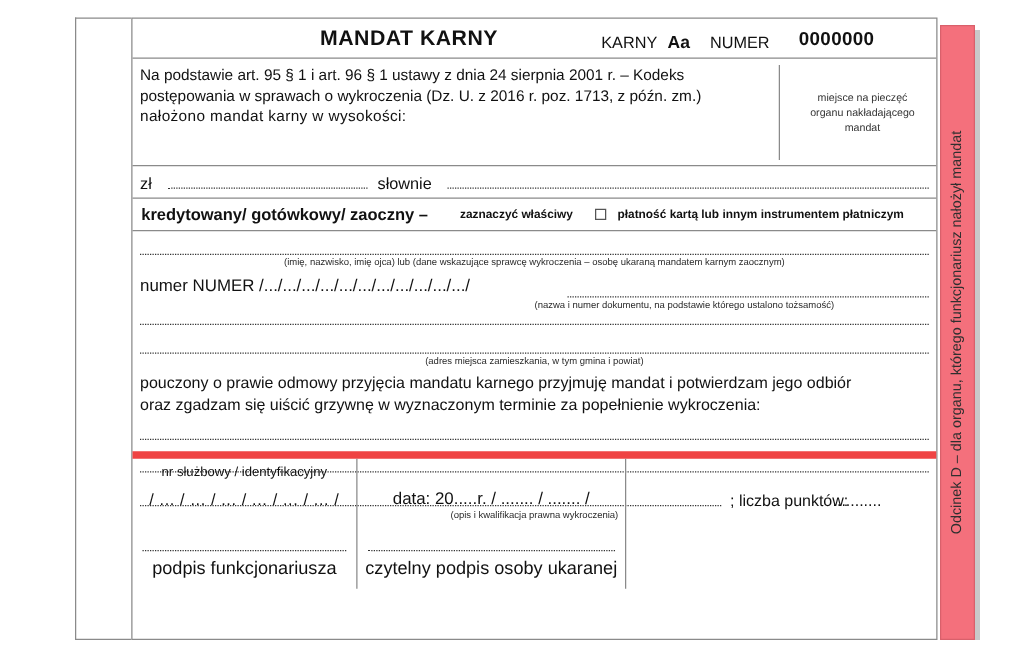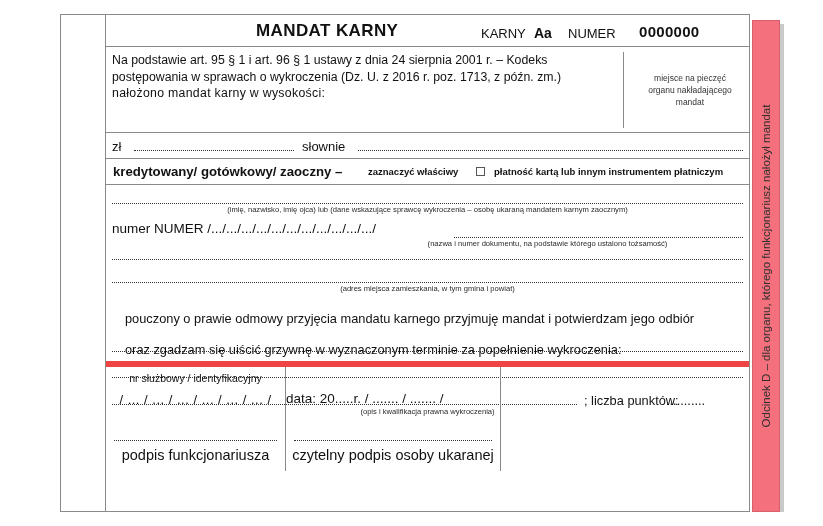--- a/index.html
+++ b/index.html
@@ -237,21 +237,21 @@
     height: 0;
   }
 
   .consent {
     position: absolute;
     left: 6px;
     width: 620px;
     font-size: 12.8px;
     line-height: 18px;
   }
-  .consent p { margin: 13px; }
+  .consent p { margin: 0; }
 
   .points-lbl {
     position: absolute;
     font-size: 12.8px;
     white-space: nowrap;
   }
 
   
   .bot-row {
     position: absolute;
@@ -298,20 +298,21 @@
     position: absolute;
     left: 0; right: 0;
     top: 80px;
     text-align: center;
     font-size: 14.5px;
   }
   .bc-date {
     position: absolute;
     left: 0; right: 0;
     top: 24px;
+    text-align: center;
     font-size: 13.5px;
   }
 
   
   .red-strip {
     position: absolute;
     left: 752px;
     top: 20px;
     width: 28px;
     height: 492px;

